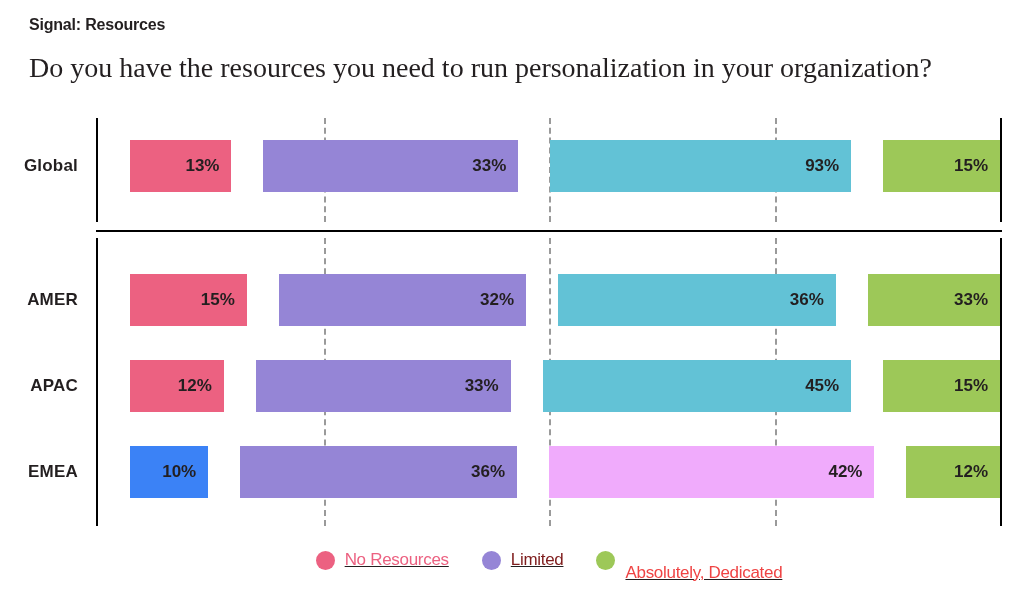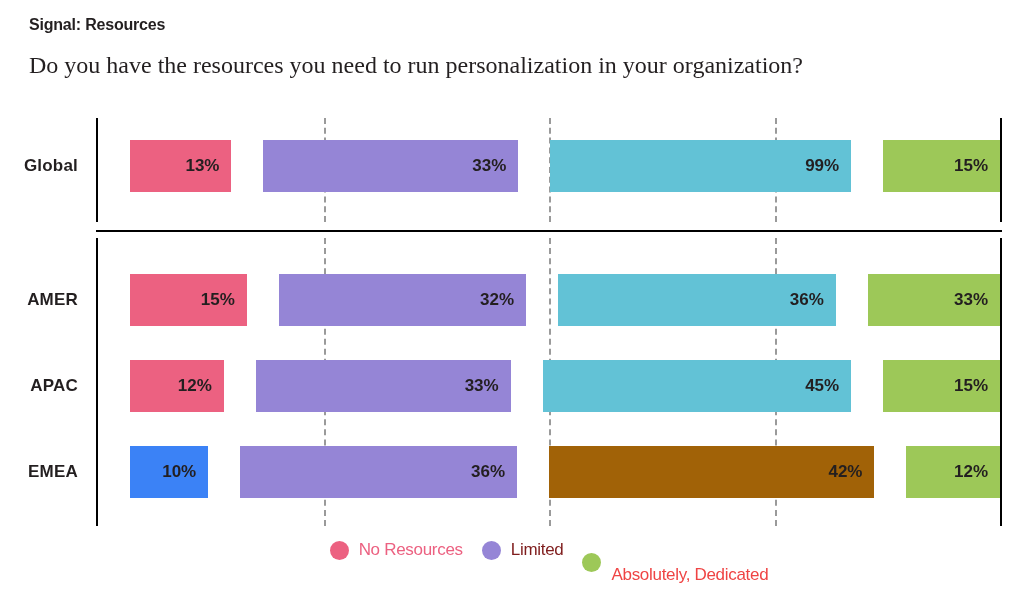--- a/index.html
+++ b/index.html
@@ -31,21 +31,21 @@
     font-weight: bold;
     letter-spacing: -0.2px;
     color: #231f20;
     white-space: nowrap;
   }
   .chart-subtitle {
     position: absolute;
     left: 29px;
     top: 52px;
     font-family: "Liberation Serif", serif;
-    font-size: 24px;
+    font-size: 28px;
     font-weight: normal;
     color: #231f20;
     white-space: nowrap;
   }
 
   
   .plot {
     position: absolute;
     left: 0;
     top: 110px;
@@ -119,23 +119,24 @@
   }
 
   
   .legend {
     position: absolute;
     left: 96px;
     top: 540px;
     width: 906px;
     height: 40px;
     display: flex;
-    align-items: flex-start;
+    align-items: center;
     justify-content: center;
-    gap: 19px;
+    gap: 33px;
+    text-decoration: underline;
   }
   .legend-item {
     display: flex;
     align-items: center;
     gap: 10px;
   }
   .legend-dot {
     width: 19px;
     height: 19px;
     border-radius: 50%;
@@ -172,21 +173,21 @@
       <div class="row" style="top: 30px;">
         <div class="row-label">Global</div>
         <div class="bar">
           <div class="seg" style="background: rgb(236, 97, 129); width: 117.26px;">
             <span class="seg-label">13%</span>
           </div>
           <div class="seg" style="background: rgb(149, 133, 214); width: 297.66px;">
             <span class="seg-label">33%</span>
           </div>
           <div class="seg" style="background: rgb(98, 194, 214); width: 351.78px;">
-            <span class="seg-label">99%</span>
+            <span class="seg-label">93%</span>
           </div>
           <div class="seg" style="background: rgb(157, 200, 88); width: 135.3px;">
             <span class="seg-label">15%</span>
           </div>
         </div>
       </div>
       <div class="row" style="top: 164px;">
         <div class="row-label">AMER</div>
         <div class="bar">
           <div class="seg" style="background: rgb(236, 97, 129); width: 135.3px;">
@@ -222,21 +223,21 @@
       </div>
       <div class="row" style="top: 336px;">
         <div class="row-label">EMEA</div>
         <div class="bar">
           <div class="seg" style="background: #3b82f6; width: 90.2px;">
             <span class="seg-label">10%</span>
           </div>
           <div class="seg" style="background: rgb(149, 133, 214); width: 324.72px;">
             <span class="seg-label">36%</span>
           </div>
-          <div class="seg" style="background: #a16207; width: 382px; text-align: right;">
+          <div class="seg" style="background: #f0abfc; width: 382px; text-align: right;">
             <span class="seg-label">42%</span>
           </div>
           <div class="seg" style="background: rgb(157, 200, 88); width: 108.24px;">
             <span class="seg-label">12%</span>
           </div>
         </div>
       </div>
     </div>
 
   <div class="legend" id="legend">

